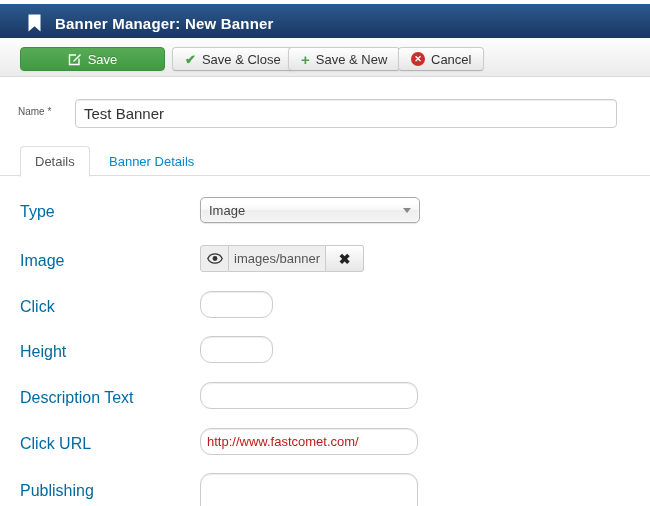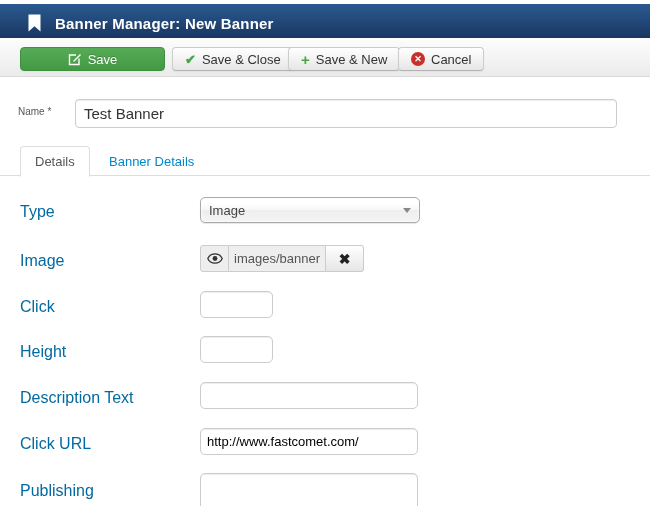--- a/index.html
+++ b/index.html
@@ -75,22 +75,22 @@
   .tab.active {
     left:20px; background:#fff; color:#555;
     border:1px solid #ddd; border-bottom:1px solid #fff;
   }
   .tab.t2 { left:94px;  color:#0088cc; border:1px solid transparent; }
   .tab.t3 { left:206px; color:#0088cc; border:1px solid transparent; }
 
   
   .flabel { position:absolute; left:20px; font-size:16px; color:#0369a1; }
   .txt {
-    position:absolute; height:27px; border:1px solid #ccc; border-radius:5px;
-    padding:4px 6px; font-size:13px; color:#000000; background:#fff; outline:none;
+    position:absolute; height:27px; border:1px solid #ccc; border-radius:11px;
+    padding:4px 6px; font-size:13px; color:#b91c1c; background:#fff; outline:none;
     font-family:"Liberation Sans",sans-serif;
     box-shadow:inset 0 1px 1px rgba(0,0,0,.075);
   }
 
   
   .chosen {
     position:absolute; left:200px; top:197px; width:220px; height:26px;
     border:1px solid #aaa; border-radius:5px; cursor:pointer;
     background:linear-gradient(#ffffff 20%, #f6f6f6 50%, #eeeeee 52%, #f4f4f4 100%);
     box-shadow:0 0 3px #fff inset, 0 1px 1px rgba(0,0,0,.1);

